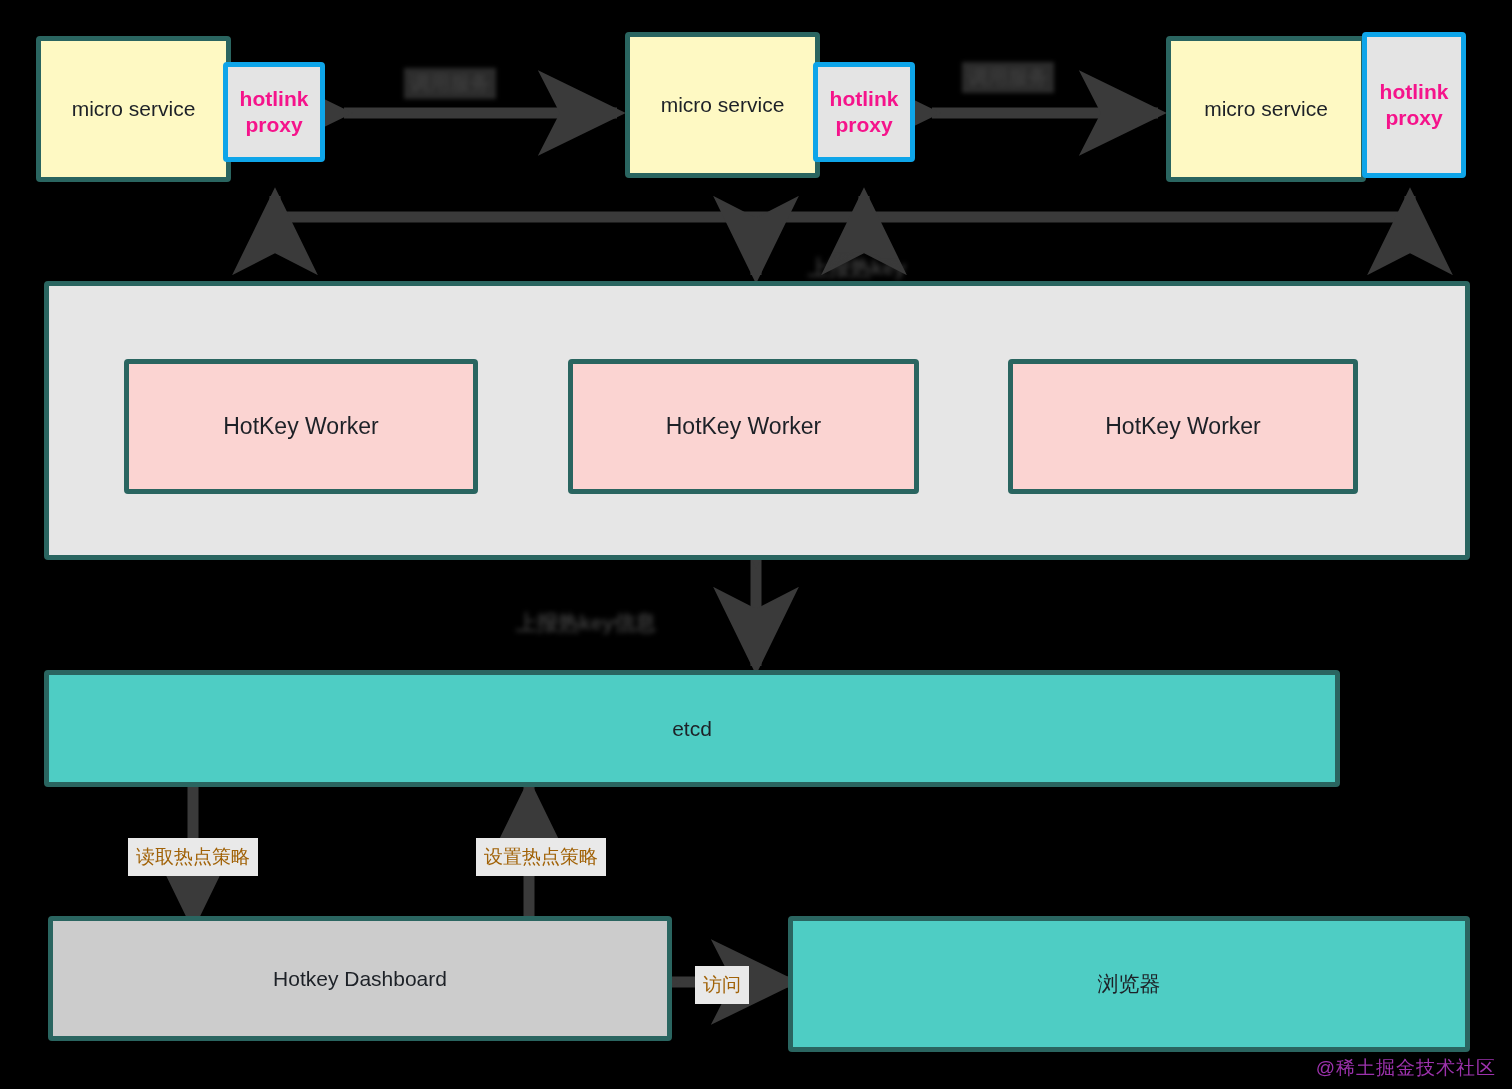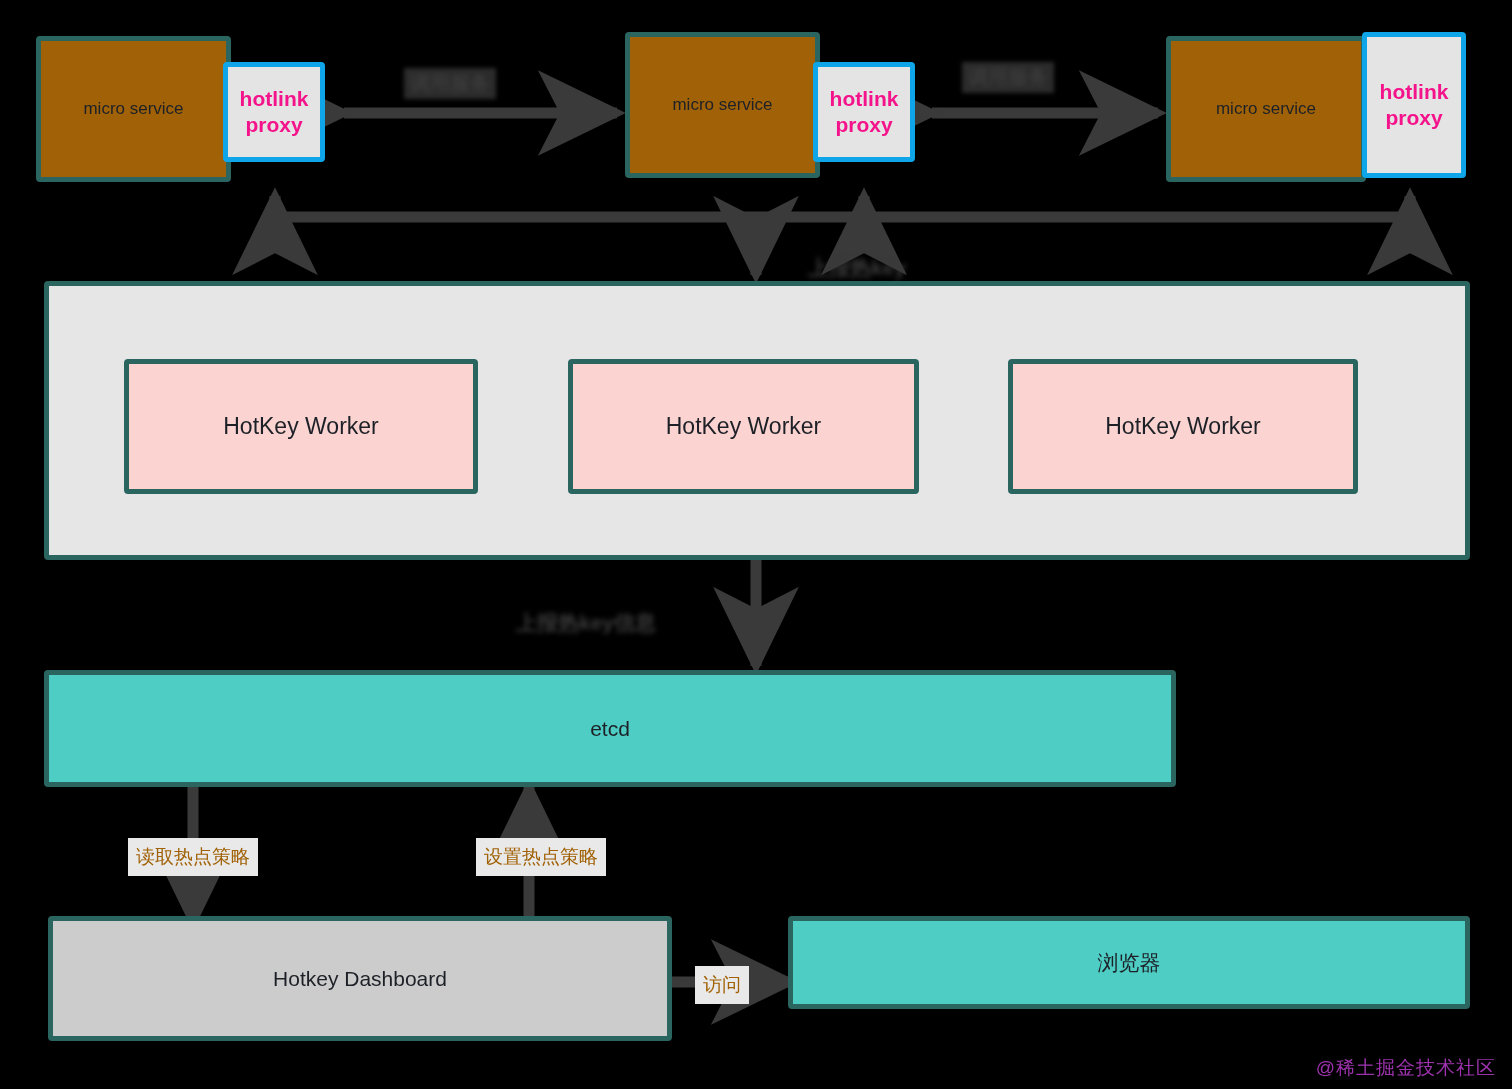--- a/index.html
+++ b/index.html
@@ -3,22 +3,22 @@
 <meta charset="utf-8">
 <style>
   html,body{margin:0;padding:0;background:#000;}
   body{width:1512px;height:1089px;overflow:hidden;
        font-family:"Liberation Sans","DejaVu Sans",sans-serif;}
   #stage{position:relative;width:1512px;height:1089px;background:#000;}
 
   .box{position:absolute;box-sizing:border-box;display:flex;
        align-items:center;justify-content:center;text-align:center;}
 
-  .svc{background:#a16207;border:5px solid #2A6560;border-radius:4px;
-       color:#1d2127;font-size:17px;}
+  .svc{background:#fef9c3;border:5px solid #2A6560;border-radius:4px;
+       color:#1d2127;font-size:21px;}
   .proxy{background:#E4E4E4;border:5px solid #0ea5e9;border-radius:4px;
          color:#F5138B;font-size:21px;font-weight:bold;line-height:1.22;}
   .workerwrap{background:#E6E6E6;border:5px solid #2A6560;border-radius:4px;}
   .worker{background:#FBD4D2;border:5px solid #2A6560;border-radius:4px;
           color:#1d2127;font-size:23px;}
   .etcd{background:#4ECDC4;border:5px solid #2A6560;border-radius:4px;
         color:#1d2127;font-size:21px;}
   .dash{background:#CCCCCC;border:5px solid #2A6560;border-radius:4px;
         color:#1d2127;font-size:21px;}
   .browser{background:#4ECDC4;border:5px solid #2A6560;border-radius:4px;
@@ -110,31 +110,31 @@
   </div>
   <div class="box worker" style="left:568px;top:359px;width:351px;height:135px;">
     <span>HotKey Worker</span>
   </div>
   <div class="box worker" style="left:1008px;top:359px;width:350px;height:135px;">
     <span>HotKey Worker</span>
   </div>
 
   <div class="lbl blur2" style="left:508px;top:603px;">上报热key信息</div>
 
-  <div class="box etcd" style="left:44px;top:670px;width:1132px;height:117px;">
+  <div class="box etcd" style="left:44px;top:670px;width:1296px;height:117px;">
     <span>etcd</span>
   </div>
 
   <div class="lbl" style="left:128px;top:838px;">读取热点策略</div>
   <div class="lbl" style="left:464px;top:838px;margin-left:12px;">设置热点策略</div>
 
   <div class="box dash" style="left:48px;top:916px;width:624px;height:125px;">
     <span>Hotkey Dashboard</span>
   </div>
 
   <div class="lbl" style="left:695px;top:966px;">访问</div>
 
-  <div class="box browser" style="left:788px;top:916px;width:682px;height:93px;">
+  <div class="box browser" style="left:788px;top:916px;width:682px;height:136px;">
     <span>浏览器</span>
   </div>
 
   <div class="wm">@稀土掘金技术社区</div>
 </div>
 
 </body></html>

